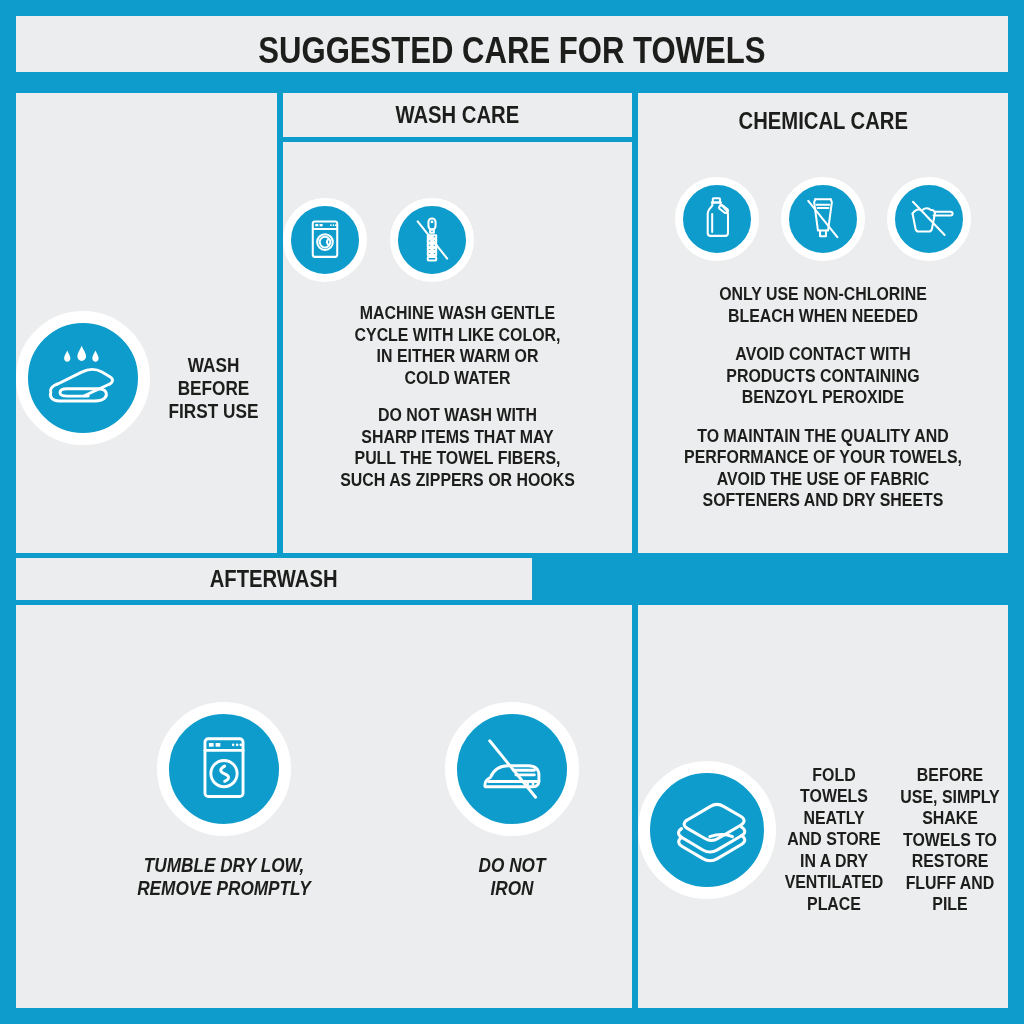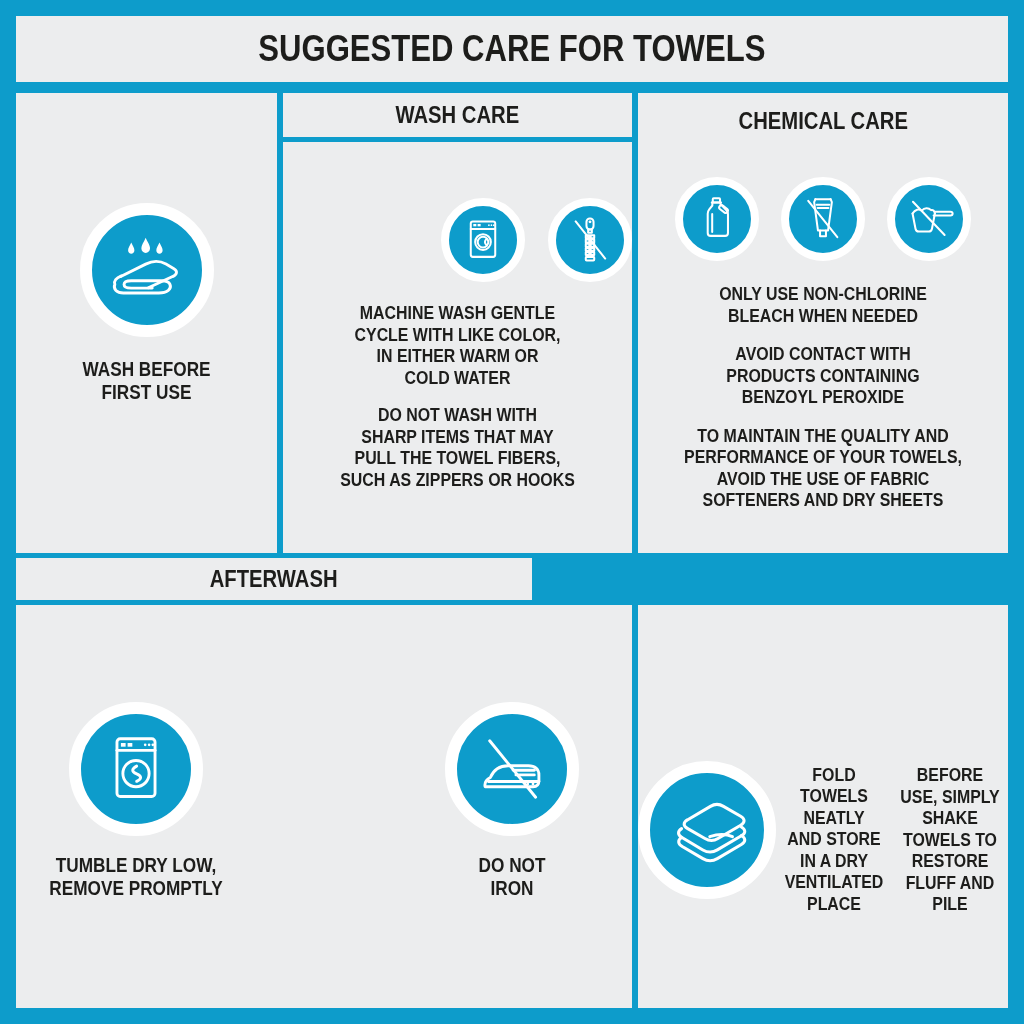--- a/index.html
+++ b/index.html
@@ -1,28 +1,28 @@
 <!DOCTYPE html>
 <html><head>
 <meta charset="utf-8">
 <style>
   html,body{margin:0;padding:0;background:#0D9CCB;}
   .poster{position:relative;width:1024px;height:1024px;background:#0D9CCB;
           font-family:"Liberation Sans",sans-serif;overflow:hidden;}
   .box{position:absolute;background:#ECEDEE;}
 
   
-  .title-box{left:16px;top:16px;width:992px;height:66px;display:flex;align-items:center;justify-content:center;}
-  .panel-left{left:16px;top:93px;width:261px;height:460px;display:flex;flex-direction:column;align-items:center;padding-top:110px;box-sizing:border-box;}
+  .title-box{left:16px;top:16px;width:992px;height:56px;display:flex;align-items:flex-end;justify-content:center;}
+  .panel-left{left:16px;top:93px;width:261px;height:460px;display:flex;flex-direction:row;align-items:center;padding-top:110px;box-sizing:border-box;}
   .hdr-washcare{left:283px;top:93px;width:349px;height:44px;}
-  .content-washcare{left:283px;top:142px;width:349px;height:411px;display:flex;flex-direction:column;align-items:flex-end;padding-top:56px;box-sizing:border-box;}
+  .content-washcare{left:283px;top:142px;width:349px;height:411px;display:flex;flex-direction:column;align-items:flex-start;padding-top:56px;box-sizing:border-box;}
   .hdr-chemcare{left:638px;top:93px;width:370px;height:56px;}
   .content-chemcare{left:638px;top:142px;width:370px;height:411px;display:flex;flex-direction:column;align-items:center;padding-top:35px;box-sizing:border-box;}
   .hdr-afterwash{left:16px;top:558px;width:516px;height:42px;}
-  .content-afterwash{left:16px;top:605px;width:616px;height:403px;display:flex;justify-content:space-between;gap:36px;padding-top:97px;box-sizing:border-box;}
+  .content-afterwash{left:16px;top:605px;width:616px;height:403px;display:flex;justify-content:flex-end;gap:48px;padding-top:97px;box-sizing:border-box;font-style:italic;}
   .hdr-storage{left:638px;top:558px;width:370px;height:42px;}
   .content-storage{left:638px;top:605px;width:370px;height:403px;display:flex;flex-direction:row;align-items:center;padding-top:46px;box-sizing:border-box;}
 
   
   .ttl{font-size:37px;font-weight:700;color:#1D1D1B;transform:scaleX(0.84);transform-origin:50% 50%;white-space:nowrap;}
   .hdr{display:flex;align-items:center;justify-content:center;}
   .hdrtxt{font-size:23px;font-weight:700;color:#1D1D1B;transform:scaleX(0.88);transform-origin:50% 50%;white-space:nowrap;}
   .body{font-size:18.5px;font-weight:700;line-height:21.5px;color:#1D1D1B;text-align:center;
         white-space:pre-line;width:100%;transform:scaleX(0.86);transform-origin:50% 50%;}
   .caption{font-size:20px;line-height:23px;}

